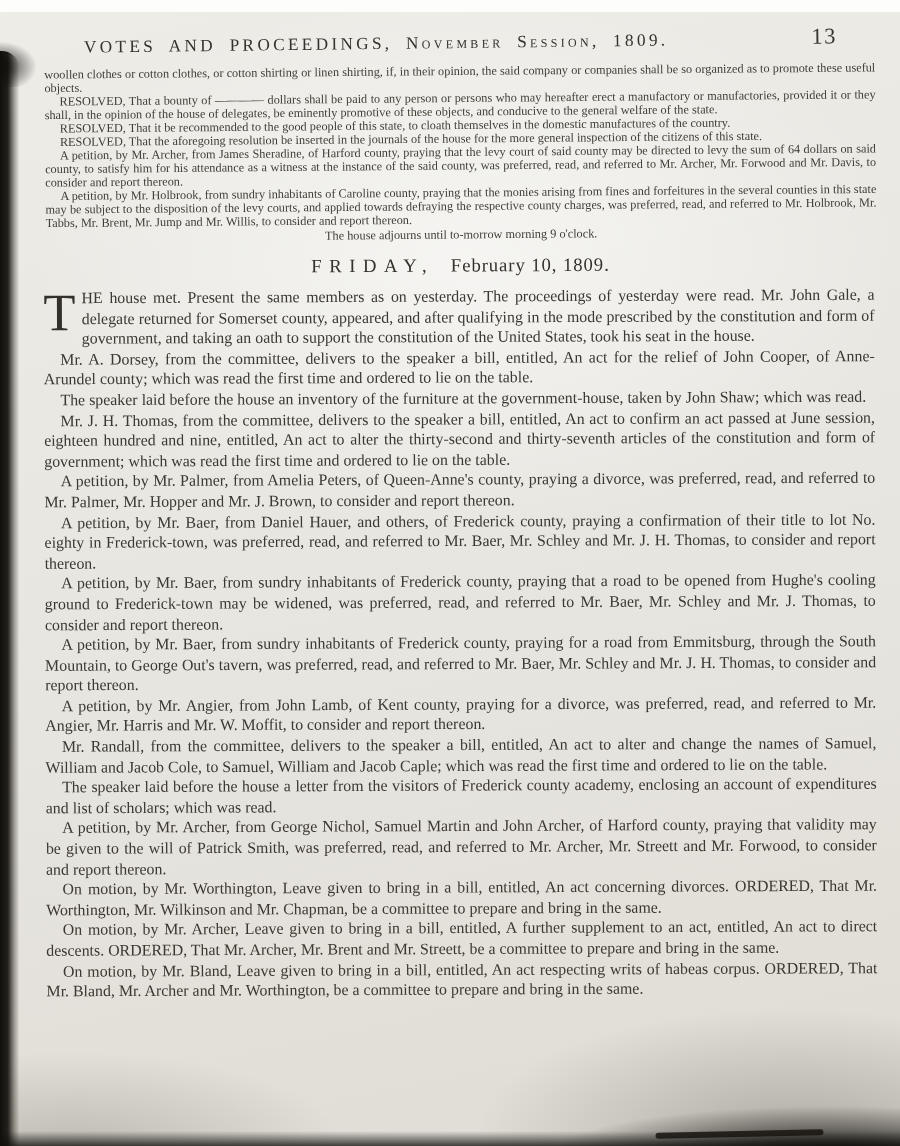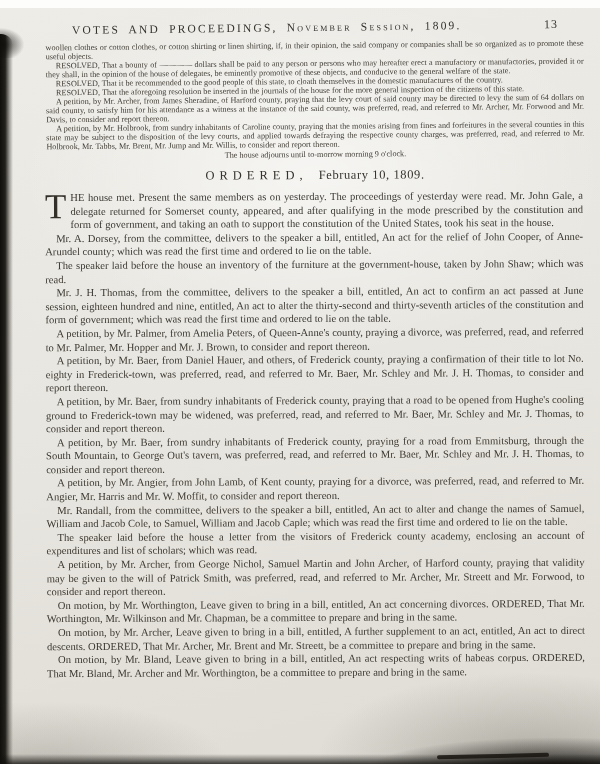--- a/index.html
+++ b/index.html
@@ -56,41 +56,41 @@
     width: 112px; height: 3.5px;
     background: #17140f;
     transform: rotate(-1.2deg);
     border-radius: 2px;
     opacity: 0.85;
   }
 
   
   .content {
     position: absolute;
-    left: 46px; right: 16px; top: 20px;
+    left: 30px; right: 16px; top: 20px;
     color: #3b3831;
   }
   .header-row {
     display: flex;
     justify-content: space-between;
     align-items: baseline;
     transform: rotate(-0.7deg);
     padding: 0 26px 0 26px;
     margin-bottom: 6px;
   }
   .header-title {
     font-size: 11.5px;
     letter-spacing: 2.2px;
     word-spacing: 4px;
     font-variant: small-caps;
     color: #35322c;
     white-space: nowrap;
   }
   .page-num {
-    font-size: 12px;
+    font-size: 15px;
     letter-spacing: 1px;
     color: #3a362f;
     font-family: Liberation Serif, serif;
   }
 
   .sec1 {
     font-size: 8.2px;
     line-height: 9px;
     text-align: justify;
     transform: rotate(-0.5deg);
@@ -149,21 +149,21 @@
       <p class="flush">woollen clothes or cotton clothes, or cotton shirting or linen shirting, if, in their opinion, the said company or companies shall be so organized as to promote these useful objects.</p>
       <p>RESOLVED, That a bounty of ———— dollars shall be paid to any person or persons who may hereafter erect a manufactory or manufactories, provided it or they shall, in the opinion of the house of delegates, be eminently promotive of these objects, and conducive to the general welfare of the state.</p>
       <p>RESOLVED, That it be recommended to the good people of this state, to cloath themselves in the domestic manufactures of the country.</p>
       <p>RESOLVED, That the aforegoing resolution be inserted in the journals of the house for the more general inspection of the citizens of this state.</p>
       <p>A petition, by Mr. Archer, from James Sheradine, of Harford county, praying that the levy court of said county may be directed to levy the sum of 64 dollars on said county, to satisfy him for his attendance as a witness at the instance of the said county, was preferred, read, and referred to Mr. Archer, Mr. Forwood and Mr. Davis, to consider and report thereon.</p>
       <p>A petition, by Mr. Holbrook, from sundry inhabitants of Caroline county, praying that the monies arising from fines and forfeitures in the several counties in this state may be subject to the disposition of the levy courts, and applied towards defraying the respective county charges, was preferred, read, and referred to Mr. Holbrook, Mr. Tabbs, Mr. Brent, Mr. Jump and Mr. Willis, to consider and report thereon.</p>
       <p class="center">The house adjourns until to-morrow morning 9 o'clock.</p>
     </div>
 
     <div class="friday-heading">
-      <span class="day">ORDERED,</span>
+      <span class="day">FRIDAY,</span>
       <span class="date">February 10, 1809.</span>
     </div>
 
     <div class="sec2">
       <p class="opening">
         <span class="dropcap">T</span>
         <span>HE house met. Present the same members as on yesterday. The proceedings of yesterday were read. Mr. John Gale, a delegate returned for Somerset county, appeared, and after qualifying in the mode prescribed by the constitution and form of government, and taking an oath to support the constitution of the United States, took his seat in the house.</span>
       </p>
       <p>Mr. A. Dorsey, from the committee, delivers to the speaker a bill, entitled, An act for the relief of John Cooper, of Anne-Arundel county; which was read the first time and ordered to lie on the table.</p>
       <p>The speaker laid before the house an inventory of the furniture at the government-house, taken by John Shaw; which was read.</p>

